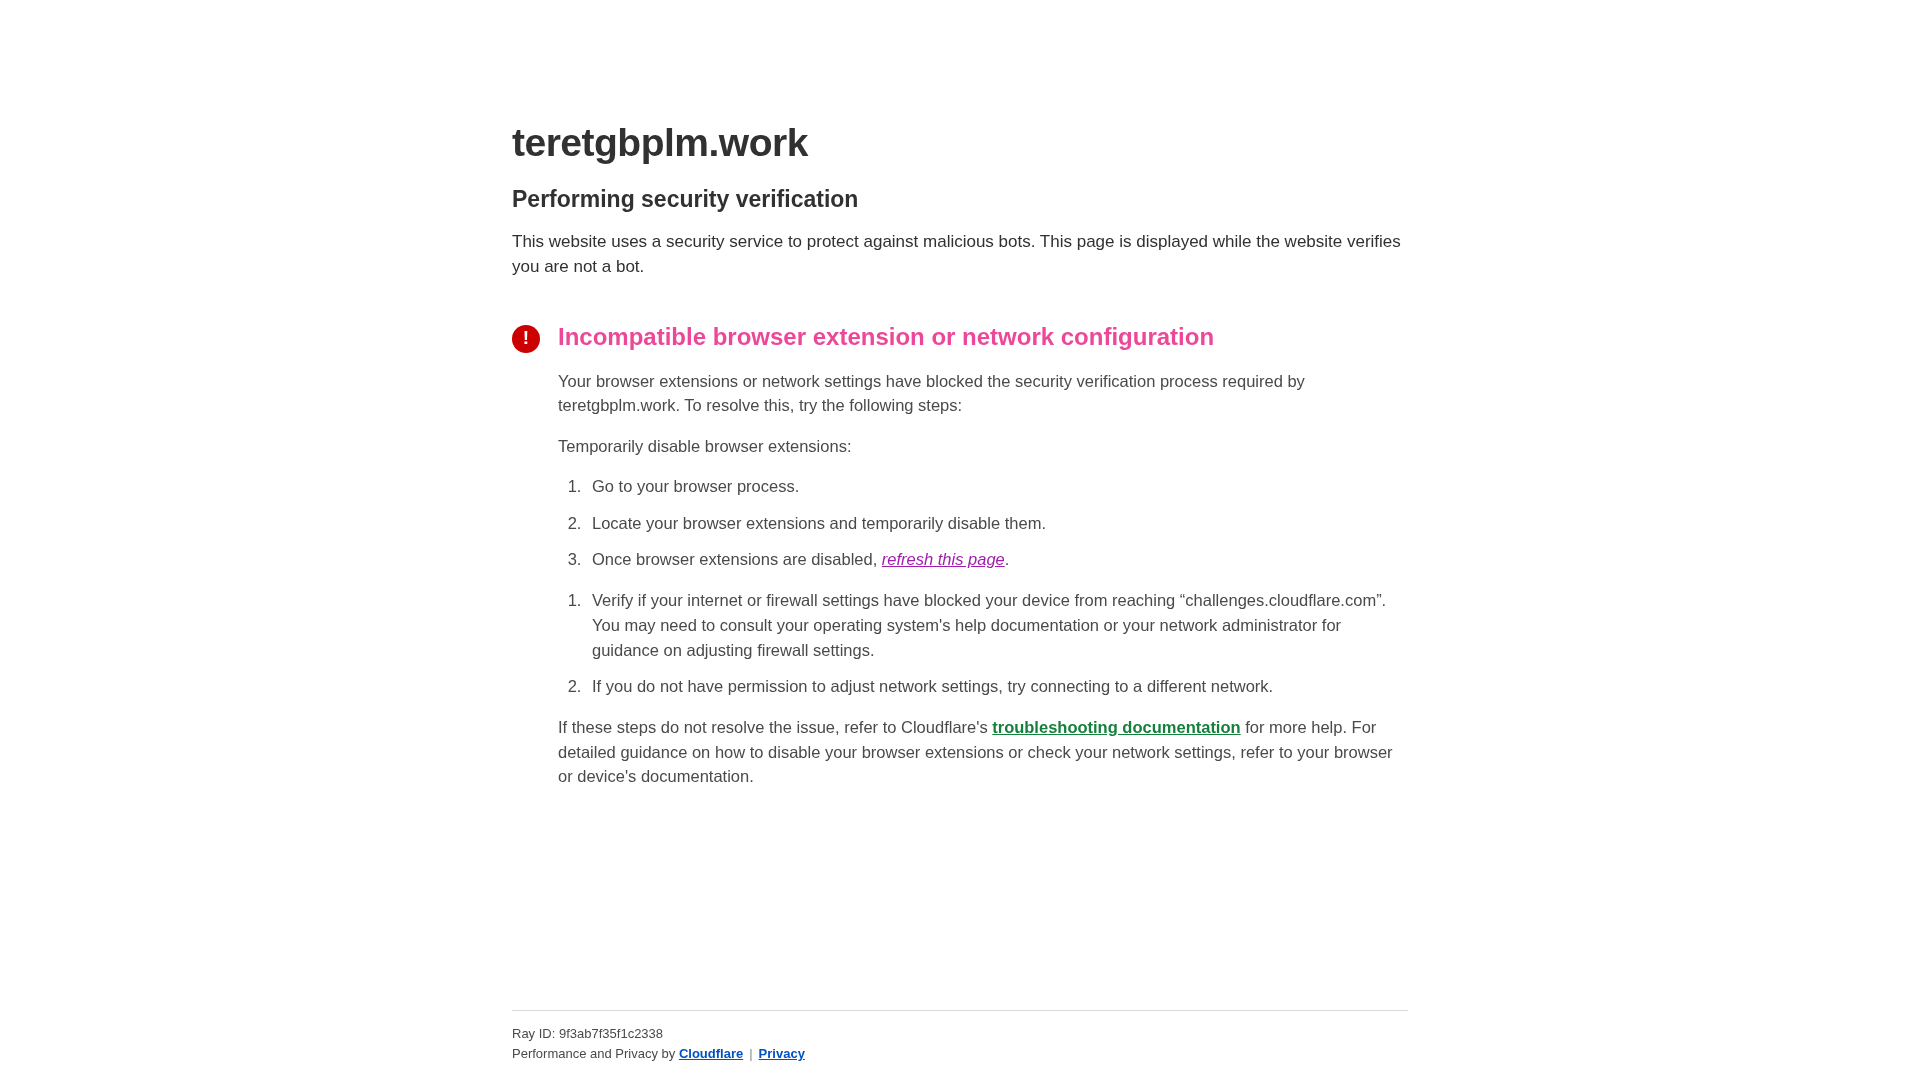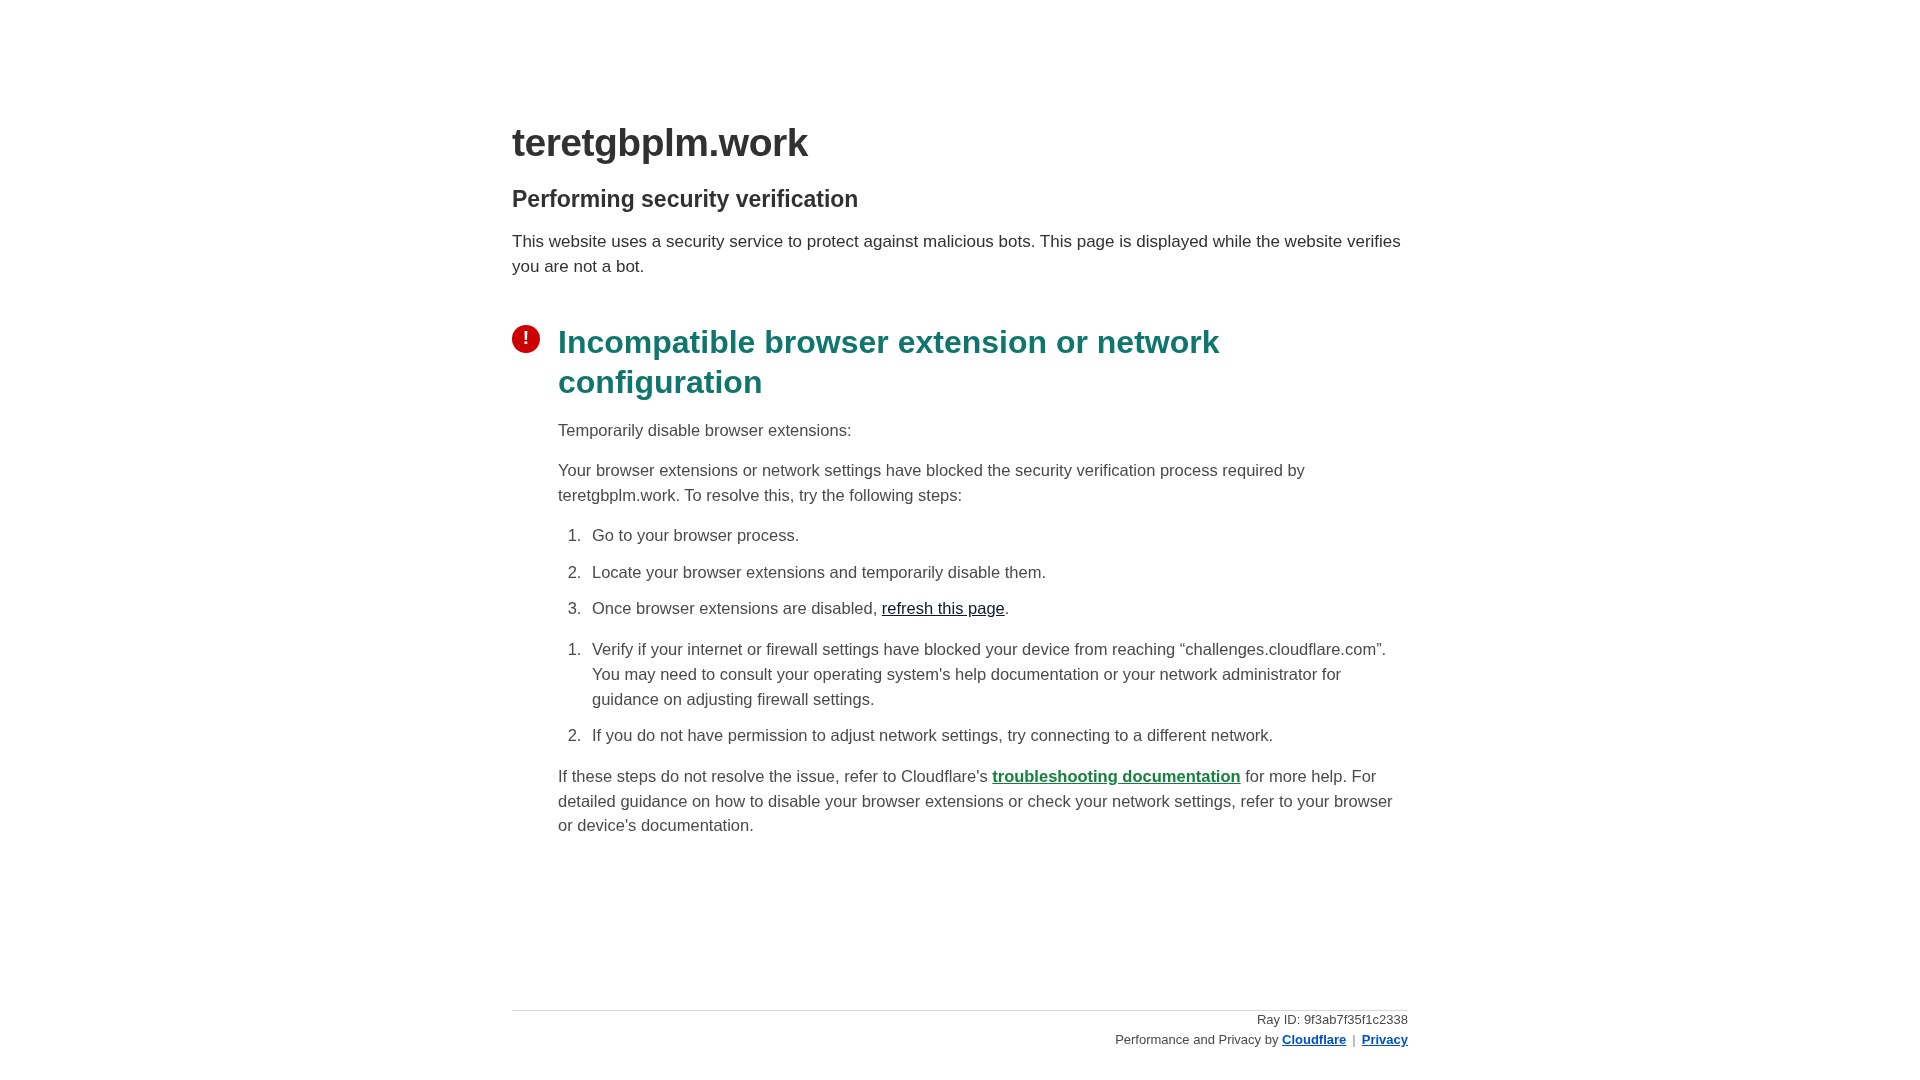--- a/index.html
+++ b/index.html
@@ -73,23 +73,23 @@
     font-weight: bold;
     line-height: 1;
     margin-top: 3px;
     font-family: "Liberation Sans", sans-serif;
   }
   .alert-icon span {
     display: block;
     transform: translateY(-1px);
   }
   .error-title {
-    font-size: 32px;
-    font-weight: bold;
-    color: #0f766e;
+    font-size: 24px;
+    font-weight: bold;
+    color: #ec4899;
     margin: 0 0 0 18px;
     line-height: 1.25;
   }
   .error-body {
     margin-left: 46px;
     margin-top: 16px;
   }
   .error-body p {
     font-size: 16.5px;
     line-height: 1.48;
@@ -109,37 +109,38 @@
     font-size: 16.5px;
     line-height: 1.5;
     margin-bottom: 12px;
     padding-left: 6px;
     max-width: 840px;
   }
   ol li:last-child {
     margin-bottom: 0;
   }
   a.plainlink {
-    color: #0f172a;
+    color: #a21caf;
     text-decoration: underline;
+    font-style: italic;
   }
   a.boldlink {
     color: #15803d;
     text-decoration: underline;
     font-weight: bold;
     margin-top: 28px;
   }
   .footer {
     position: absolute;
     left: 512px;
     top: 1010px;
     width: 896px;
     border-top: 1px solid #d9d9d9;
-    padding-top: 0;
-    text-align: right;
+    padding-top: 14px;
+    text-align: left;
   }
   .footer .ray {
     font-size: 13px;
     color: #4a4a4a;
     line-height: 1.4;
   }
   .footer .perf {
     font-size: 13px;
     color: #4a4a4a;
     line-height: 1.4;
@@ -172,23 +173,23 @@
 
       <div class="error-head">
         <div class="alert-icon">
           <span>!</span>
         </div>
         <h3 class="error-title">Incompatible browser extension or network configuration</h3>
       </div>
 
       <div class="error-body">
 
+        <p>Your browser extensions or network settings have blocked the security verification process required by teretgbplm.work. To resolve this, try the following steps:</p>
+
         <p>Temporarily disable browser extensions:</p>
-
-        <p>Your browser extensions or network settings have blocked the security verification process required by teretgbplm.work. To resolve this, try the following steps:</p>
 
         <ol>
           <li><span>Go to your browser process.</span></li>
           <li><span>Locate your browser extensions and temporarily disable them.</span></li>
           <li><span>Once browser extensions are disabled, </span><a class="plainlink" href="#">refresh this page</a><span>.</span></li>
         </ol>
 
 
         <ol>
           <li><span>Verify if your internet or firewall settings have blocked your device from reaching “challenges.cloudflare.com”. You may need to consult your operating system's help documentation or your network administrator for guidance on adjusting firewall settings.</span></li>

